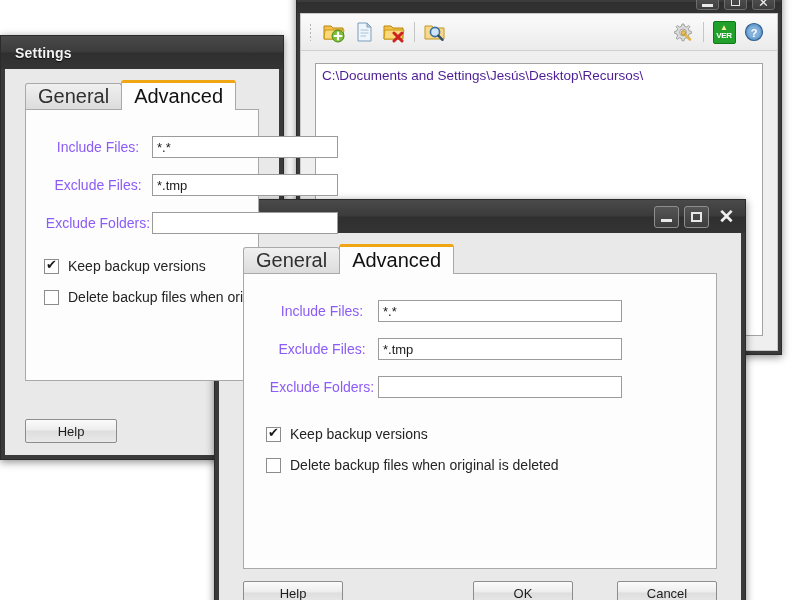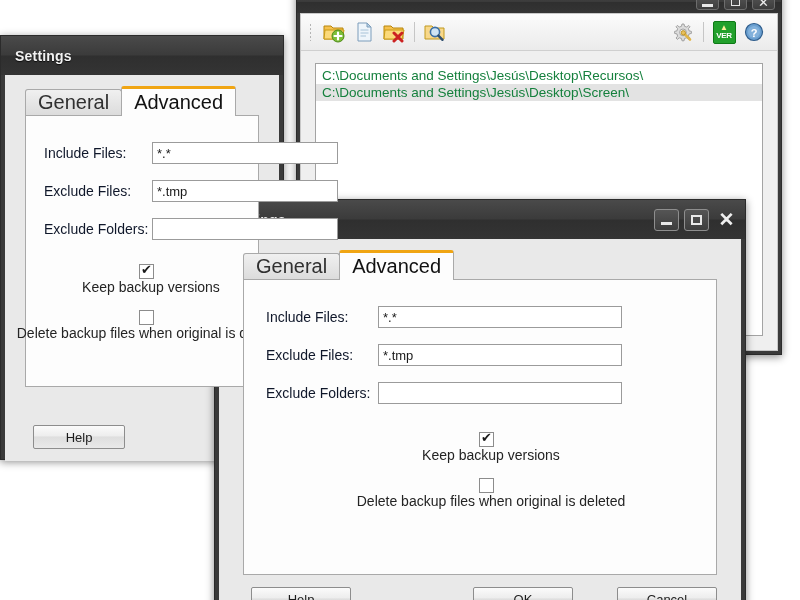--- a/index.html
+++ b/index.html
@@ -15,21 +15,21 @@
 
   
   .window {
     position: absolute;
     background: #3a3a3a;
     border: 1px solid #2b2b2b;
     box-shadow: 0 2px 8px rgba(0,0,0,0.45);
   }
 
   .titlebar {
-    height: 39px;
+    height: 33px;
     background: linear-gradient(to bottom, #4a4a4a 0%, #3b3b3b 48%, #2f2f2f 52%, #343434 100%);
     display: flex;
     align-items: center;
     padding: 0 6px 0 14px;
     position: relative;
   }
   .title-text {
     color: #f2f2f2;
     font-size: 14px;
     font-weight: bold;
@@ -102,65 +102,65 @@
   }
 
   .field-row {
     display: flex;
     align-items: center;
     margin: 0 0 16px 0;
     padding-left: 18px;
   }
   .field-label {
     font-size: 14px;
-    color: #0f172a;
+    color: #8b5cf6;
     width: 108px;
     flex: none;
     white-space: nowrap;
+    text-align: center;
   }
   .field-input {
     height: 22px;
     border: 1px solid #9b9b9b;
     background: #ffffff;
     font-family: "Liberation Sans", sans-serif;
     font-size: 13px;
     color: #1a1a1a;
     padding: 0 4px;
     line-height: 20px;
     width: 240px;
     outline: none;
   }
 
   .check-row {
     display: flex;
     align-items: center;
     padding-left: 18px;
     margin-bottom: 15px;
-    flex-direction: column;
   }
   .checkbox {
     width: 15px; height: 15px;
     border: 1px solid #8c8c8c;
     background: #ffffff;
     margin-right: 9px;
     flex: none;
     position: relative;
   }
   .checkbox.checked::after {
     content: "✔";
     position: absolute;
     left: 1px; top: -3px;
     font-size: 13px;
     color: #1a1a1a;
   }
   .check-label { font-size: 14px; color: #242424; white-space: nowrap; }
 
   .btn-row {
     position: absolute;
-    left: 8px; right: 0;
+    left: 0; right: 0;
     display: flex;
     padding: 0 20px;
     align-items: flex-end;
   }
   .btn {
     height: 24px;
     min-width: 92px;
     border: 1px solid #8d8d8d;
     border-radius: 2px;
     background: linear-gradient(to bottom, #fbfbfb 0%, #ededed 45%, #dedede 50%, #e9e9e9 100%);
@@ -217,21 +217,21 @@
     flex: 1;
     background: #ffffff;
     border: 1px solid #a3a3a3;
     margin: 12px 14px 14px 14px;
     padding: 3px 0 0 0;
     overflow: hidden;
   }
   .list-item {
     font-family: "Liberation Sans", sans-serif;
     font-size: 13.5px;
-    color: #15803d;
+    color: #4c1d95;
     padding: 1px 6px;
     white-space: nowrap;
   }
   .list-item.selected { background: #e3e3e3; }
 
   
   #fg-settings-window {
     left: 214px; top: 199px;
     width: 532px; height: 415px;
   }
@@ -367,21 +367,20 @@
         <svg width="24" height="22" viewBox="0 0 24 22">
           <circle cx="12" cy="11" r="8.5" fill="#6a9fd0" stroke="#2f5d8c" stroke-width="1.2"></circle>
           <circle cx="12" cy="11" r="6" fill="#9cc3e5" opacity="0.5"></circle>
           <text x="12" y="15.5" font-size="11" font-weight="bold" fill="#ffffff" text-anchor="middle" font-family="Liberation Sans, sans-serif">?</text>
         </svg>
       </div>
     </div>
 
     <div class="listbox">
       <div class="list-item">C:\Documents and Settings\Jesús\Desktop\Recursos\</div>
-      <div class="list-item selected">C:\Documents and Settings\Jesús\Desktop\Screen\</div>
     </div>
   </div>
 </div>
 
 <div class="window" id="fg-settings-window">
   <div class="titlebar">
     <span class="title-text">Settings</span>
     <div class="win-buttons">
       <div class="win-btn">
           <i class="glyph-min"></i>

